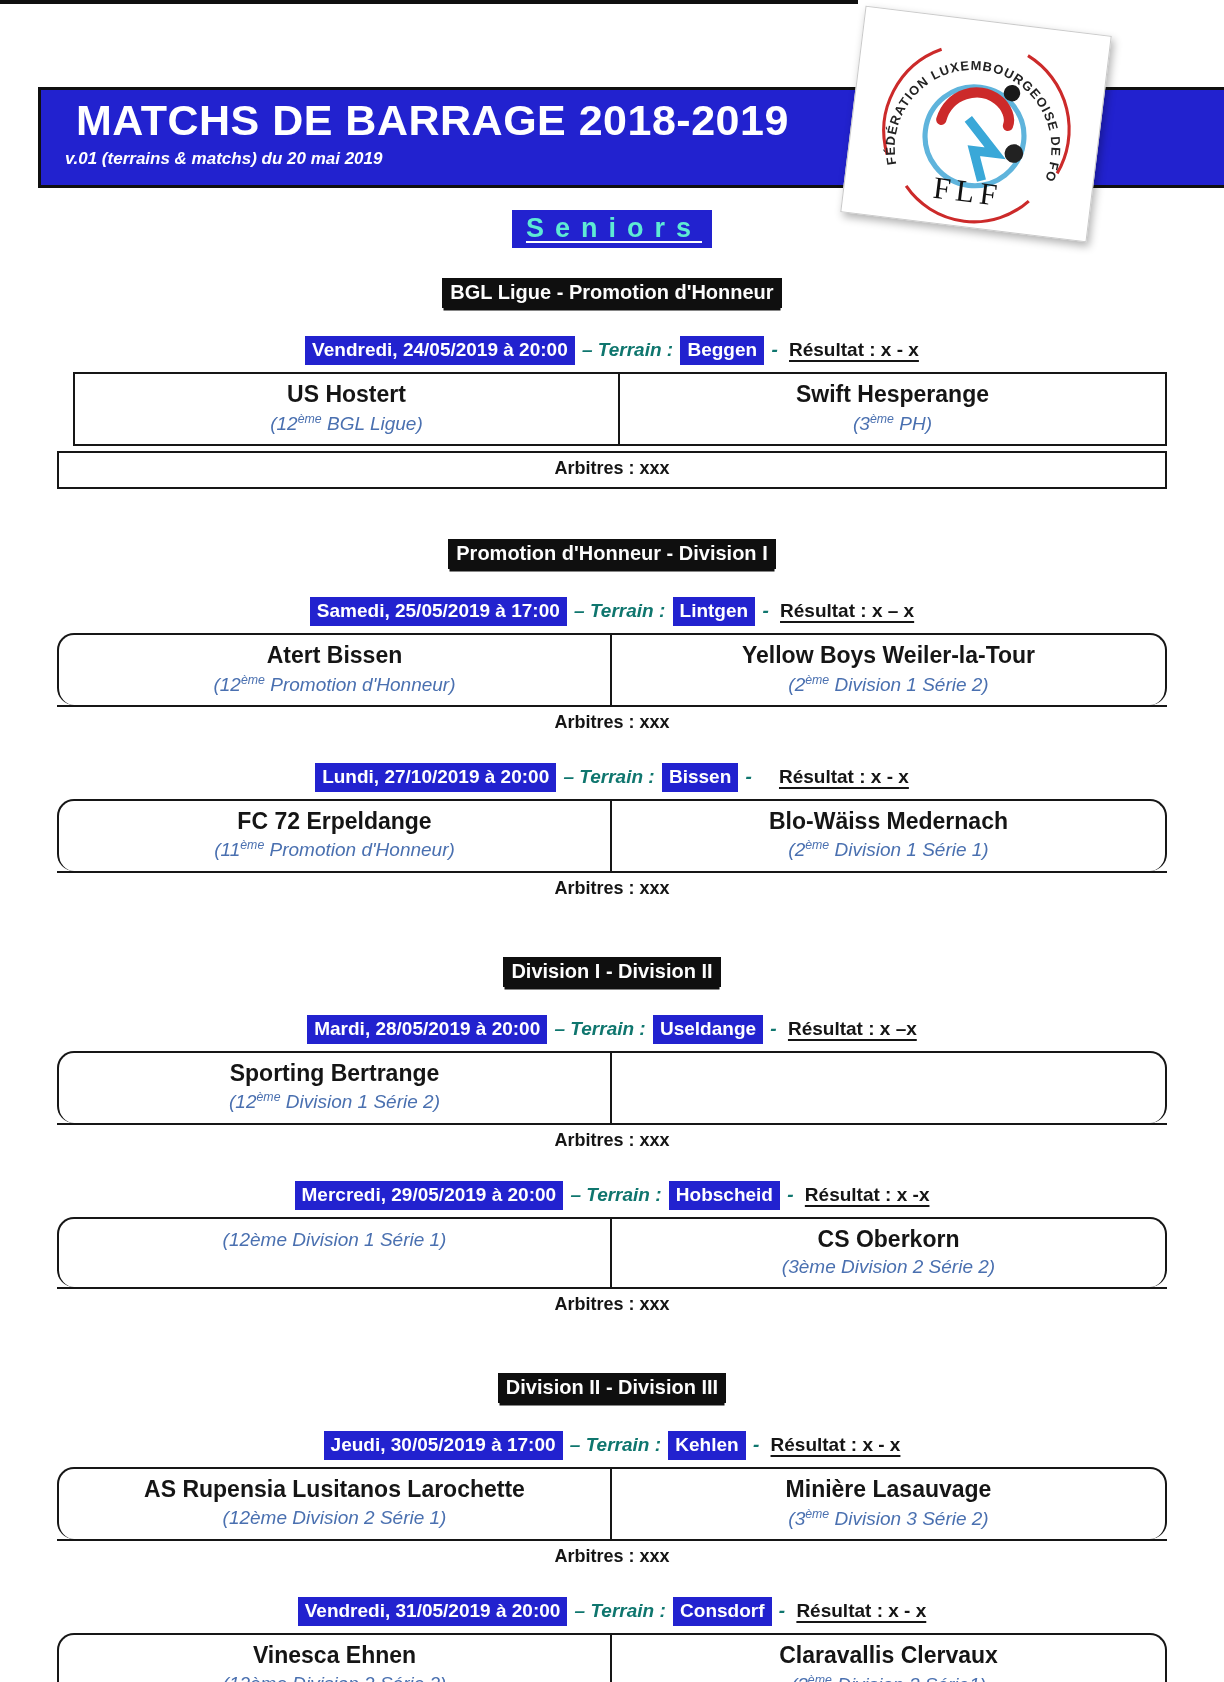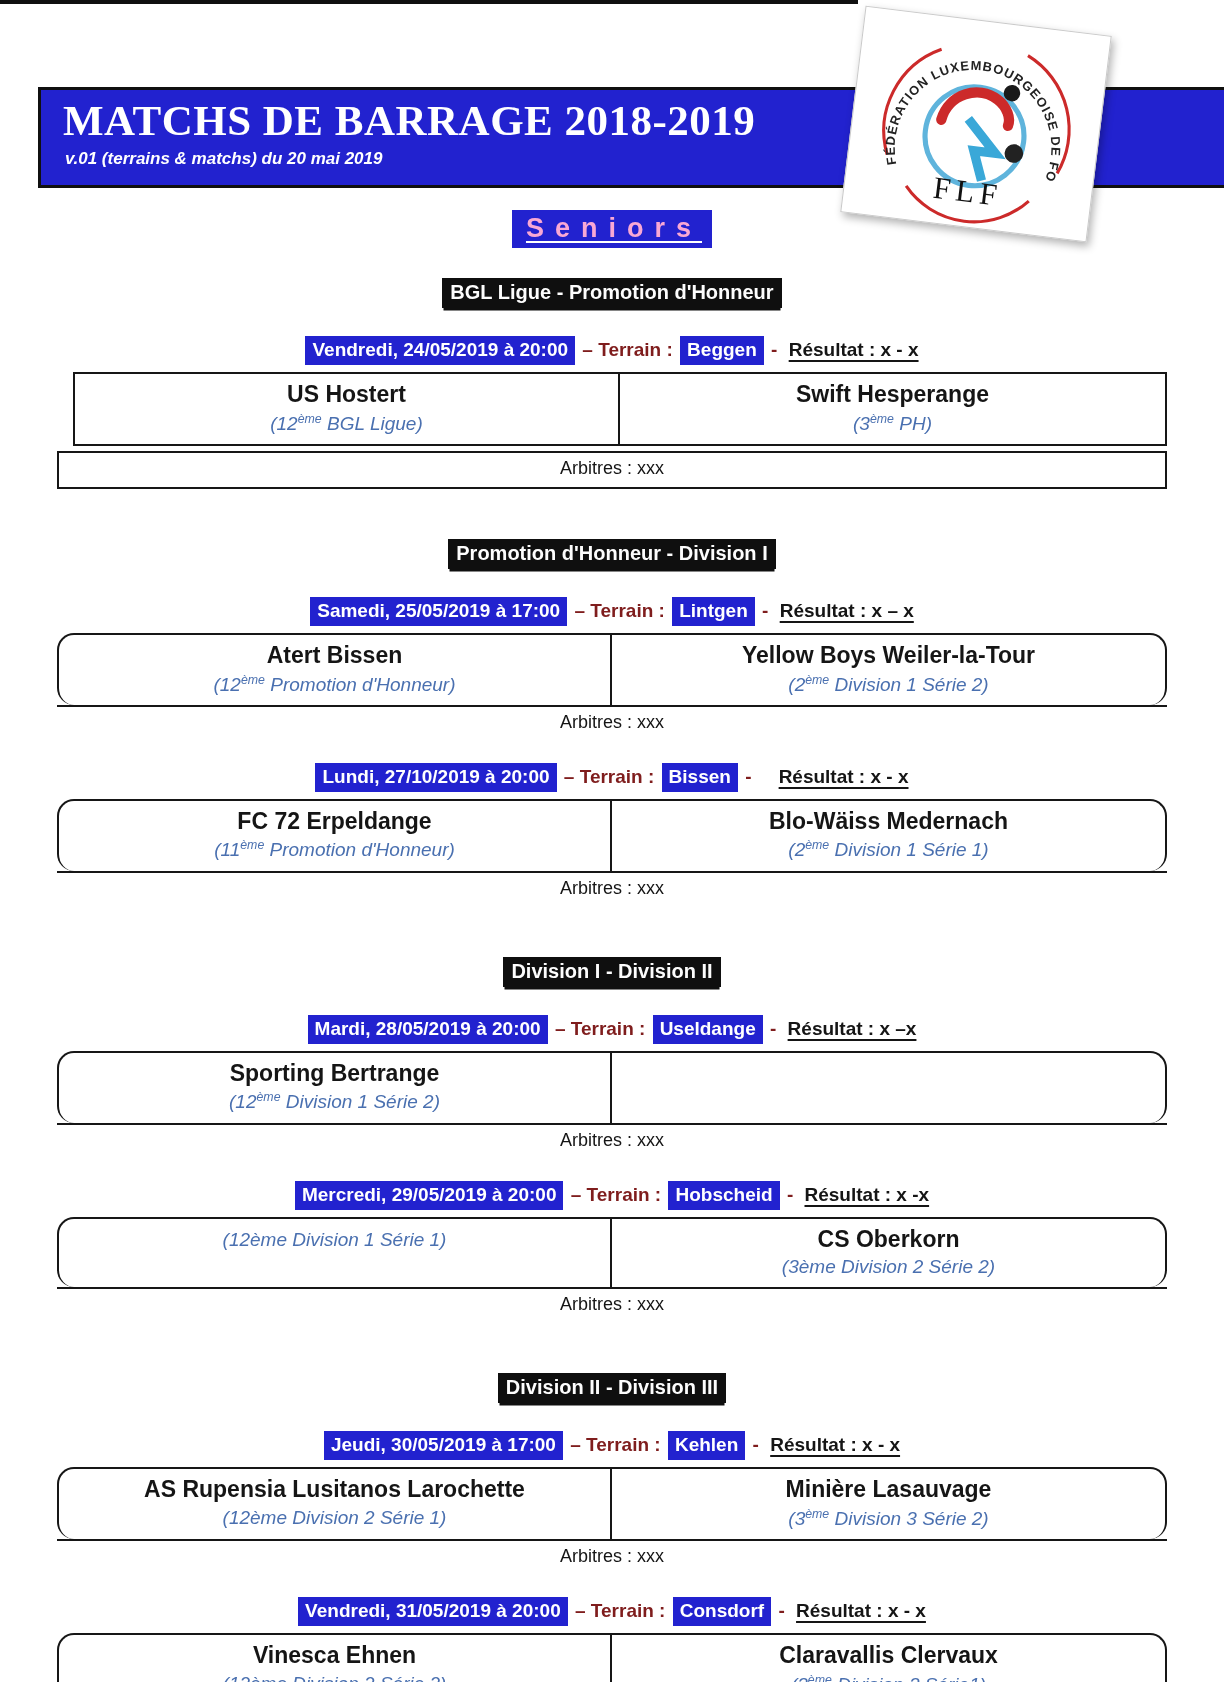--- a/index.html
+++ b/index.html
@@ -10,75 +10,75 @@
   }
   .top-line{position:absolute;top:0;left:0;width:858px;height:4px;background:#101010;}
   
   .banner{
     position:absolute;top:87px;left:38px;right:0;height:101px;
     background:#2222cf;border:3px solid #101010;border-right:none;
     box-sizing:border-box;color:#ffffff;z-index:1;
   }
   .banner-title{
     font-size:43px;font-weight:bold;letter-spacing:0.5px;
-    padding:8px 0 0 22px;line-height:1.05;white-space:nowrap;font-family:Liberation Serif, serif;
+    padding:8px 0 0 35px;line-height:1.05;white-space:nowrap;
   }
   .banner-sub{
     font-size:17px;font-style:italic;font-weight:bold;padding:6px 0 0 24px;
   }
   
   .logo-card{
     position:absolute;top:20px;left:852px;width:246px;height:206px;
     background:#ffffff;border:1px solid #c9c9c9;
     box-shadow:3px 4px 8px rgba(0,0,0,0.30);
     transform:rotate(7deg);z-index:2;
   }
   .logo-card svg{width:100%;height:100%;}
   
   .content{position:absolute;top:210px;left:0;width:1224px;}
   .doc-title-wrap{text-align:center;}
   .doc-title{
-    display:inline-block;background:#2222cf;color:#f9a8d4;
+    display:inline-block;background:#2222cf;color:#5eead4;
     font-size:27px;font-weight:bold;letter-spacing:11px;
     padding:3px 10px 4px 14px;
     text-decoration:underline;text-decoration-color:#ffffff;
     text-underline-offset:4px;text-decoration-thickness:2px;
   }
   .section{margin-top:50px;text-align:center;}
   .section.first{margin-top:30px;}
   .sec-header-wrap{text-align:center;margin-bottom:28px;}
   .sec-header{
     display:inline-block;background:#0f0f0f;color:#fdfdfd;
     font-size:20px;font-weight:bold;padding:3px 8px 4px 8px;
     box-shadow:0 4px 0 -1.5px #0f0f0f;
   }
   .match{margin-top:22px;}
   .match:first-of-type{margin-top:0;}
   .match-line{
     display:flex;justify-content:center;align-items:baseline;
     font-size:19px;font-weight:bold;margin-bottom:7px;white-space:pre;
   }
   .hl{background:#2222cf;color:#ffffff;padding:3px 7px 4px 7px;}
-  .mid-label{color:#7f1d1d;padding:0 2px;}
+  .mid-label{color:#0f766e;padding:0 2px;font-style:italic;}
   .result{
     color:#151515;text-decoration:underline;text-underline-offset:4px;
     text-decoration-thickness:2px;margin-left:4px;
   }
   .mtable{width:1110px;margin:0 auto;text-align:center;}
   .rowbox{border:2.5px solid #161616;box-sizing:border-box;}
   .mtable.joined .teams-row{border-bottom:none;border-radius:17px;}
   .mtable.joined .arb-row{border-top:2.5px solid #161616;}
   .mtable.split .teams-row{margin-bottom:5px;margin-left:16px;}
   .teams-row{display:flex;}
   .team{width:50%;padding:7px 0 9px 0;box-sizing:border-box;}
   .team.home{border-right:2.5px solid #161616;}
   .team-name{font-size:23px;font-weight:bold;line-height:1.2;}
   .team-sub{font-size:19px;font-style:italic;color:#4a70b0;margin-top:3px;}
   .team-sub sup{font-size:0.65em;}
-  .arb-row{font-size:18px;font-weight:normal;padding:5px 0 8px 0;}
+  .arb-row{font-size:18px;font-weight:bold;padding:5px 0 8px 0;}
 </style>
 </head>
 <body>
 
 <div class="top-line"></div>
 
 <div class="banner">
   <div class="banner-title">MATCHS DE BARRAGE 2018-2019</div>
   <div class="banner-sub">v.01 (terrains &amp; matchs) du 20 mai 2019</div>
 </div>

